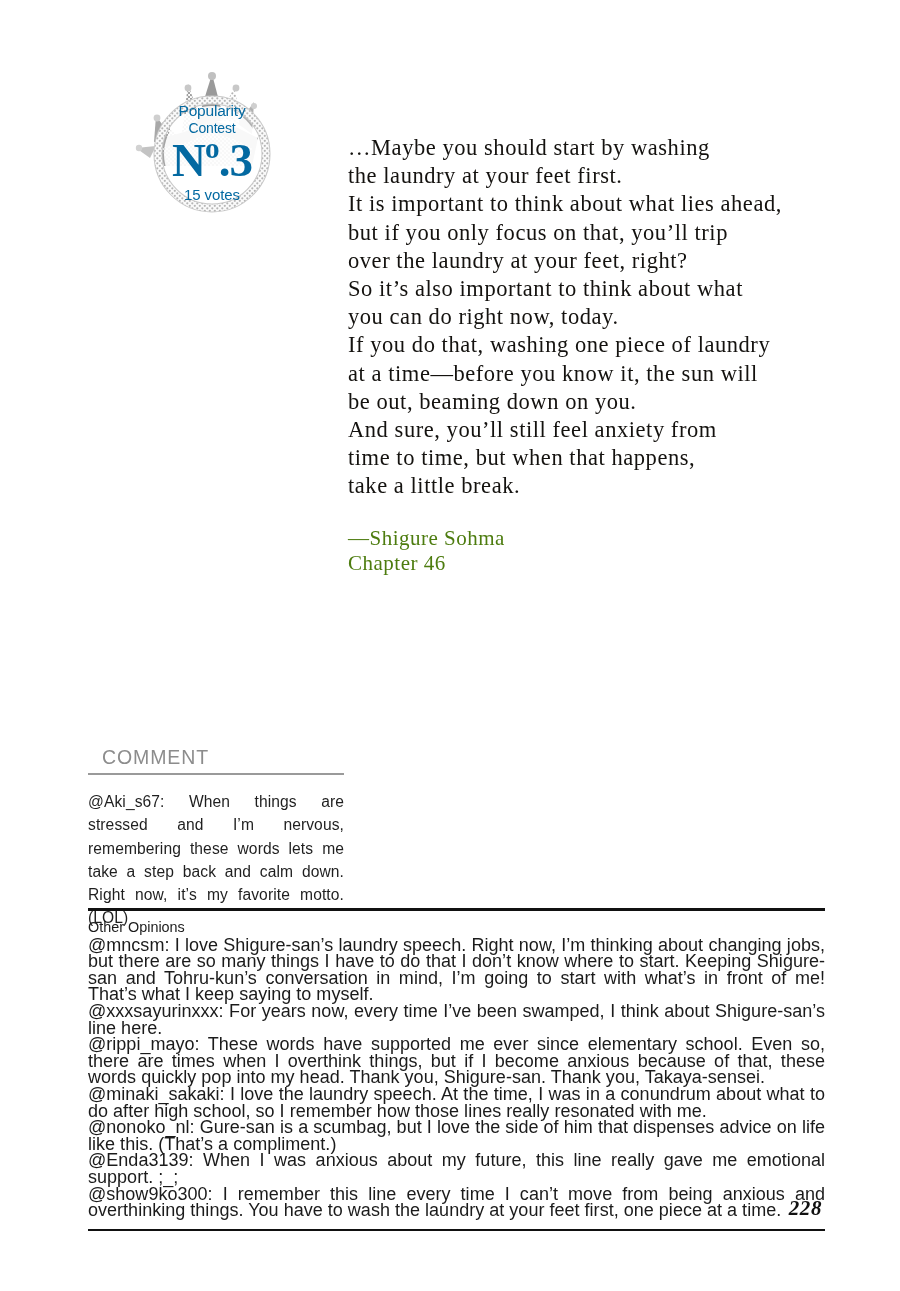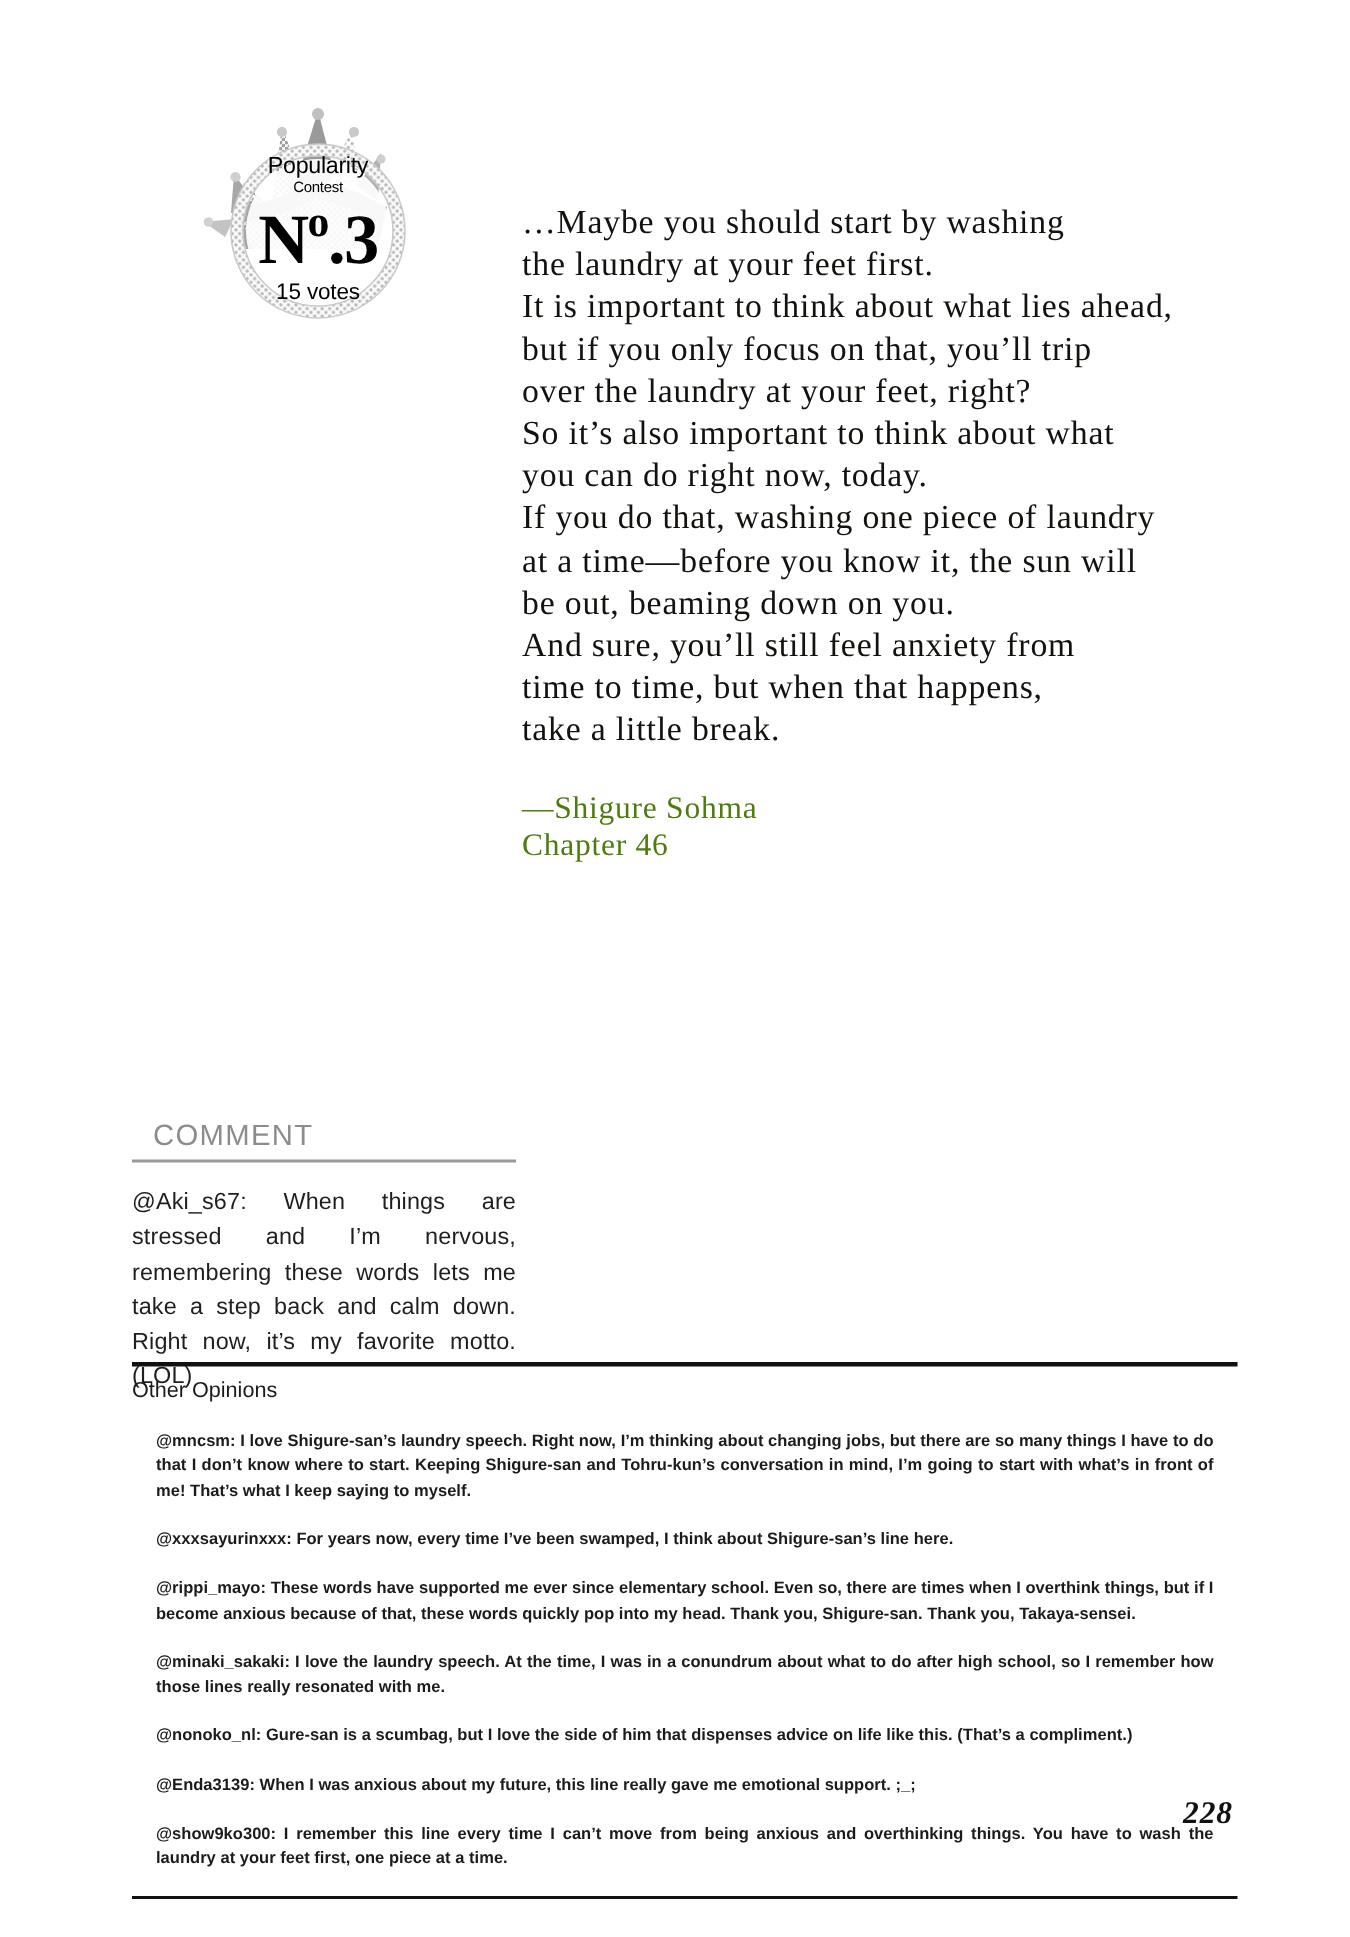--- a/index.html
+++ b/index.html
@@ -28,30 +28,30 @@
   .badge-text-wrap {
     position: absolute;
     left: 0; top: 0;
     width: 172px; height: 160px;
     pointer-events: none;
   }
   .badge-line {
     position: absolute;
     width: 100%;
     text-align: center;
-    color: #000000;
+    color: #0369a1;
   }
   #badge-pop {
     top: 40px;
     font-size: 15.5px;
     letter-spacing: -0.2px;
   }
   #badge-contest {
     top: 58px;
-    font-size: 10px;
+    font-size: 14px;
     letter-spacing: -0.2px;
   }
   #badge-no {
     top: 72px;
     font-family: "Liberation Serif", serif;
     font-weight: bold;
     font-size: 47px;
     letter-spacing: -1px;
     line-height: 1;
   }
@@ -140,28 +140,27 @@
     width: 100%;
   }
   #opinions-heading {
     font-size: 14.4px;
     line-height: 19px;
     color: #1b1b1b;
     margin: 7px 0 0 0;
     font-weight: normal;
   }
   .opinion {
-    font-size: 11px;
+    font-size: 18px;
     line-height: 16.6px;
     color: #1b1b1b;
     text-align: justify;
     text-align-last: left;
-    margin: 16px;
+    margin: 0;
     letter-spacing: 0.02px;
-    font-weight: bold;
   }
   .opinion i { font-style: italic; }
   #opinions-rule-bottom {
     margin-top: 10px;
   }
 
   
   #page-number {
     position: absolute;
     right: 78px;

